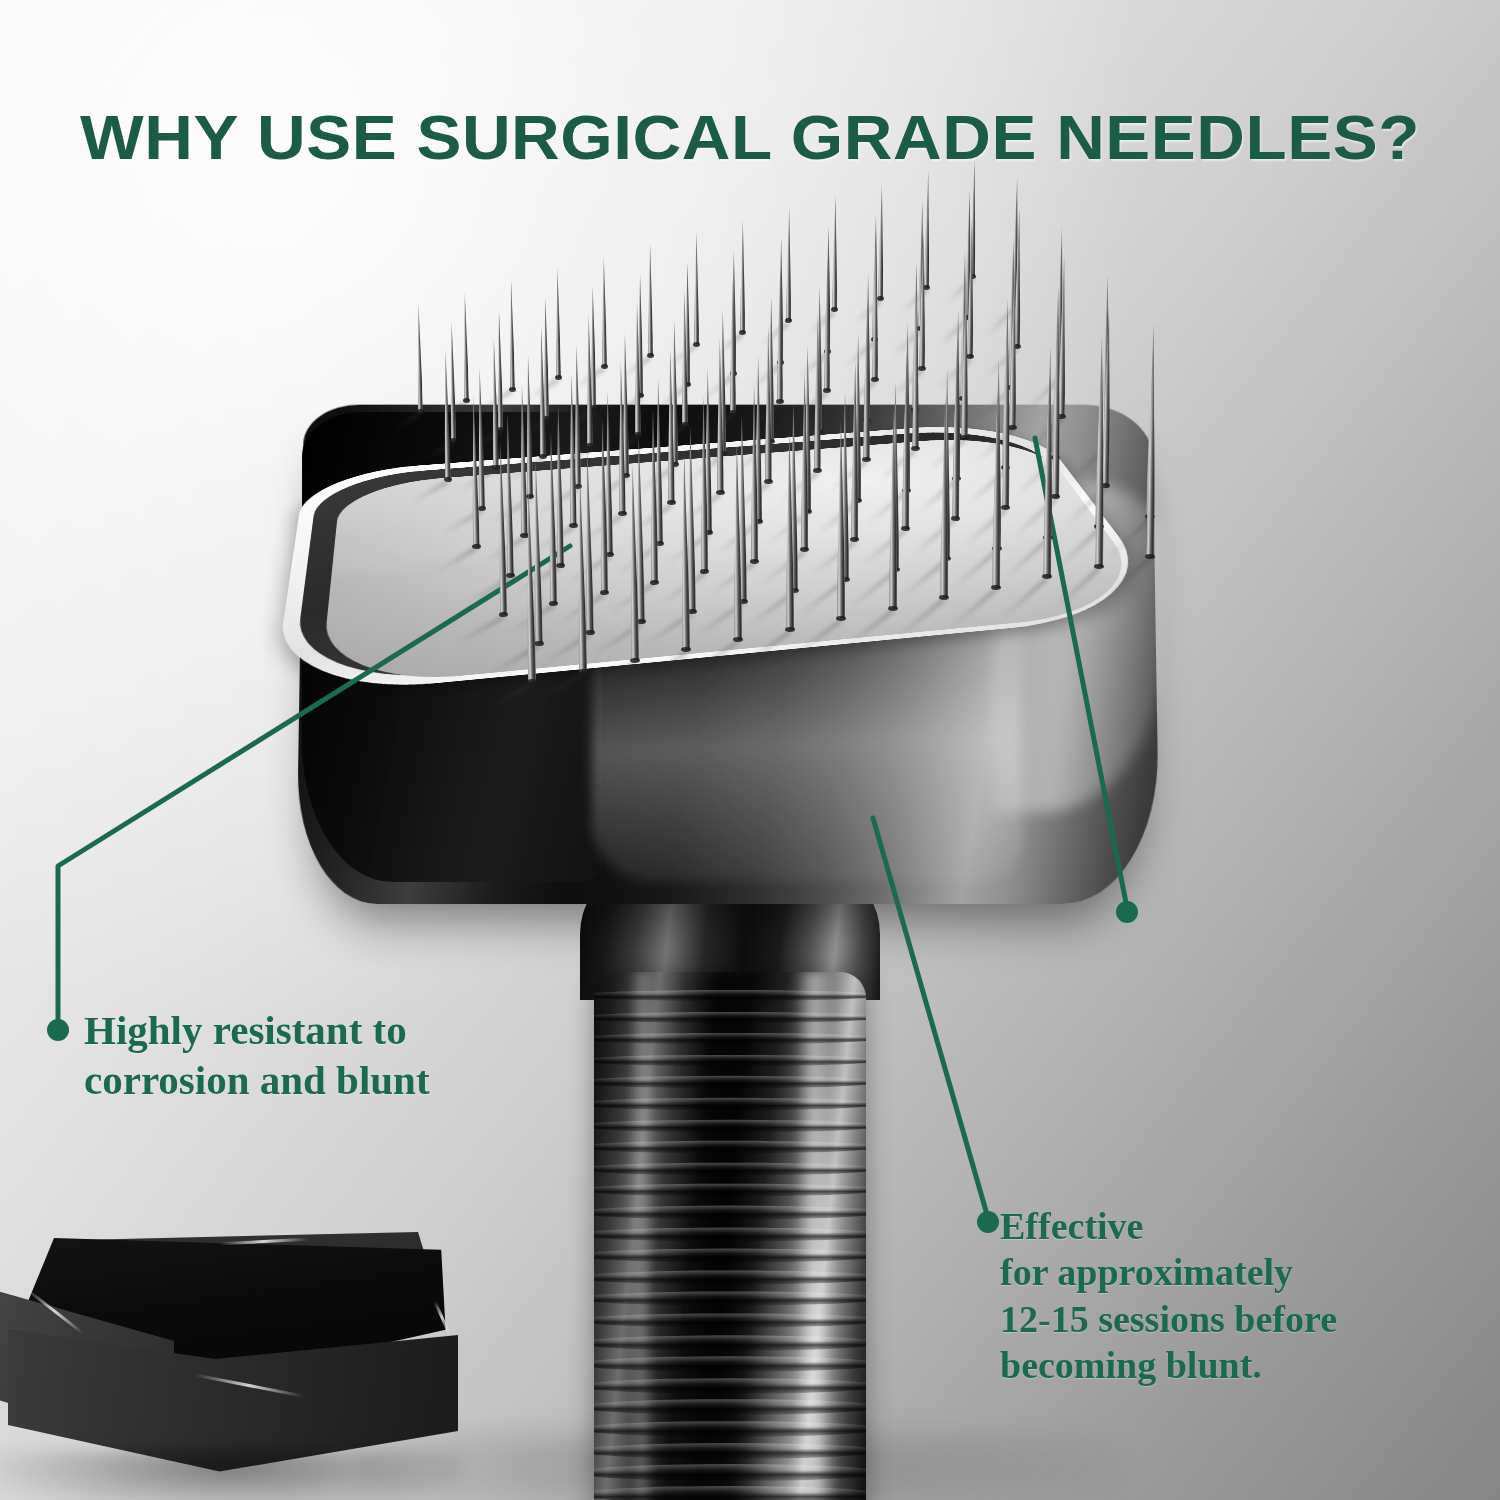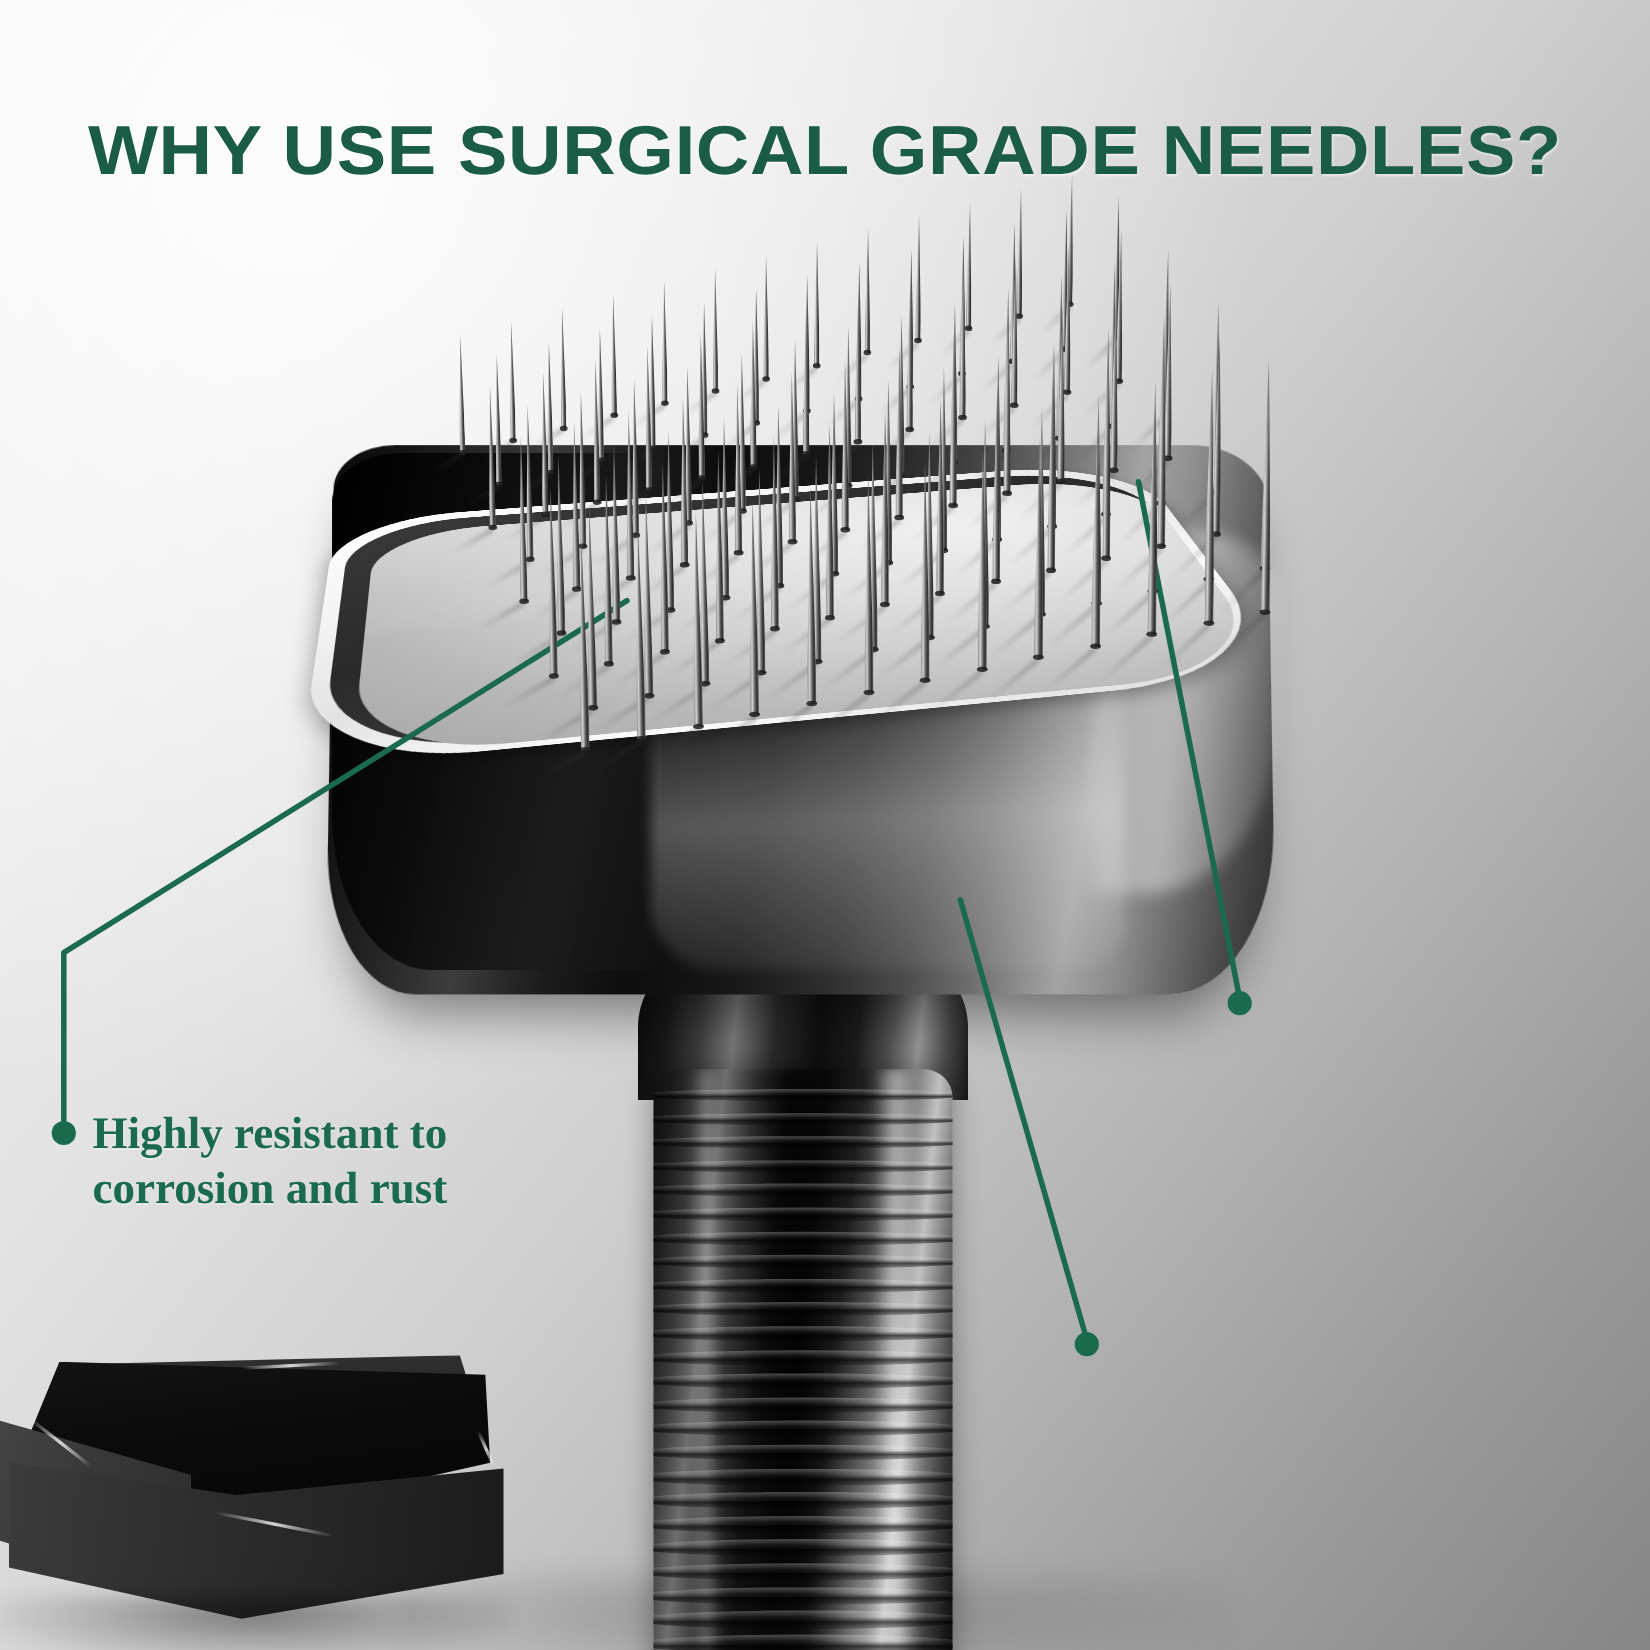--- a/index.html
+++ b/index.html
@@ -941,19 +941,23 @@
 
     <line x1="1035" y1="438" x2="1127" y2="908" stroke="#1a6a4e" stroke-width="5" stroke-linecap="round"></line>
 
     <line x1="873" y1="818" x2="988" y2="1218" stroke="#1a6a4e" stroke-width="5" stroke-linecap="round"></line>
   </svg>
 
   <div id="title">WHY USE SURGICAL GRADE NEEDLES?</div>
 
   <div class="dot" id="dot-corrosion"></div>
   <div class="callout" id="callout-corrosion">Highly resistant to
-corrosion and rust</div>
+corrosion and blunt</div>
 
   <div class="dot" id="dot-sharp"></div>
 
   <div class="dot" id="dot-effective"></div>
+  <div class="callout" id="callout-effective">Effective
+for approximately
+12-15 sessions before
+becoming blunt.</div>
 
 </div>
 
 </body></html>

